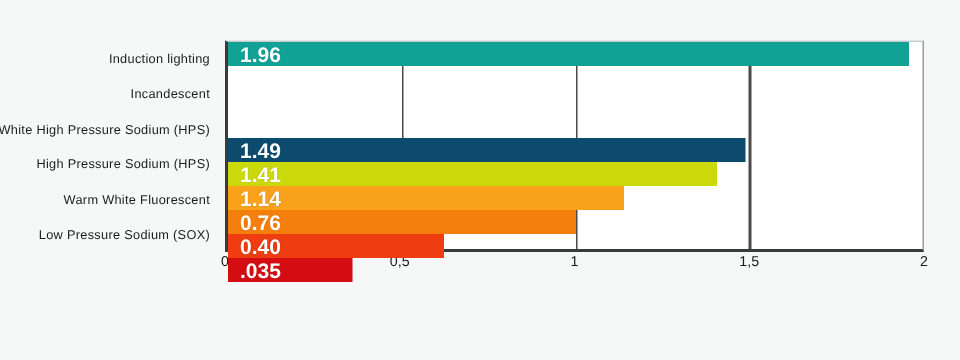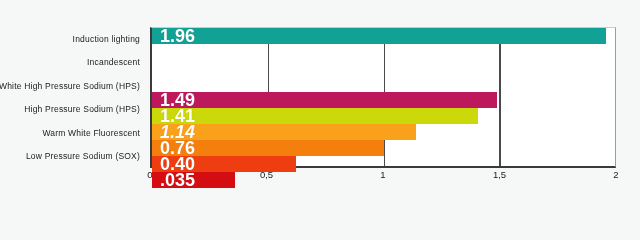--- a/index.html
+++ b/index.html
@@ -87,21 +87,21 @@
   }
   .bar {
     height: 16px;
     display: flex;
     align-items: center;
     box-sizing: border-box;
     min-width: 2px;
   }
   .bar-value {
     color: #ffffff;
-    font-size: 18px;
+    font-size: 14px;
     font-weight: bold;
     padding-left: 8px;
     line-height: 1;
     white-space: nowrap;
     text-shadow: 0 0 1px rgba(0,0,0,0.18);
   }
 
   
   #value-axis {
     position: absolute;
@@ -140,31 +140,31 @@
         <div class="gridline" style="left: 50%;"></div>
         <div class="gridline" style="left: 75%;"></div>
       </div>
     <div id="bars-layer">
       <div class="bar-row">
         <div class="bar" style="width: 98%; background: rgb(18, 161, 149);">
           <span class="bar-value">1.96</span>
         </div>
       </div>
       <div class="bar-row">
-        <div class="bar" style="width: 74.5%; background: #be185d; margin-top: 48px;">
+        <div class="bar" style="width: 74.5%; background: #0c4a6e; margin-top: 48px;">
           <span class="bar-value">1.49</span>
         </div>
       </div>
       <div class="bar-row">
         <div class="bar" style="width: 70.5%; background: rgb(203, 217, 11);">
           <span class="bar-value">1.41</span>
         </div>
       </div>
       <div class="bar-row">
-        <div class="bar" style="width: 57%; background: rgb(249, 161, 27); font-style: italic;">
+        <div class="bar" style="width: 57%; background: rgb(249, 161, 27);">
           <span class="bar-value">1.14</span>
         </div>
       </div>
       <div class="bar-row">
         <div class="bar" style="width: 50%; background: rgb(245, 127, 12);">
           <span class="bar-value">0.76</span>
         </div>
       </div>
       <div class="bar-row">
         <div class="bar" style="width: 31%; background: rgb(238, 61, 17);">

